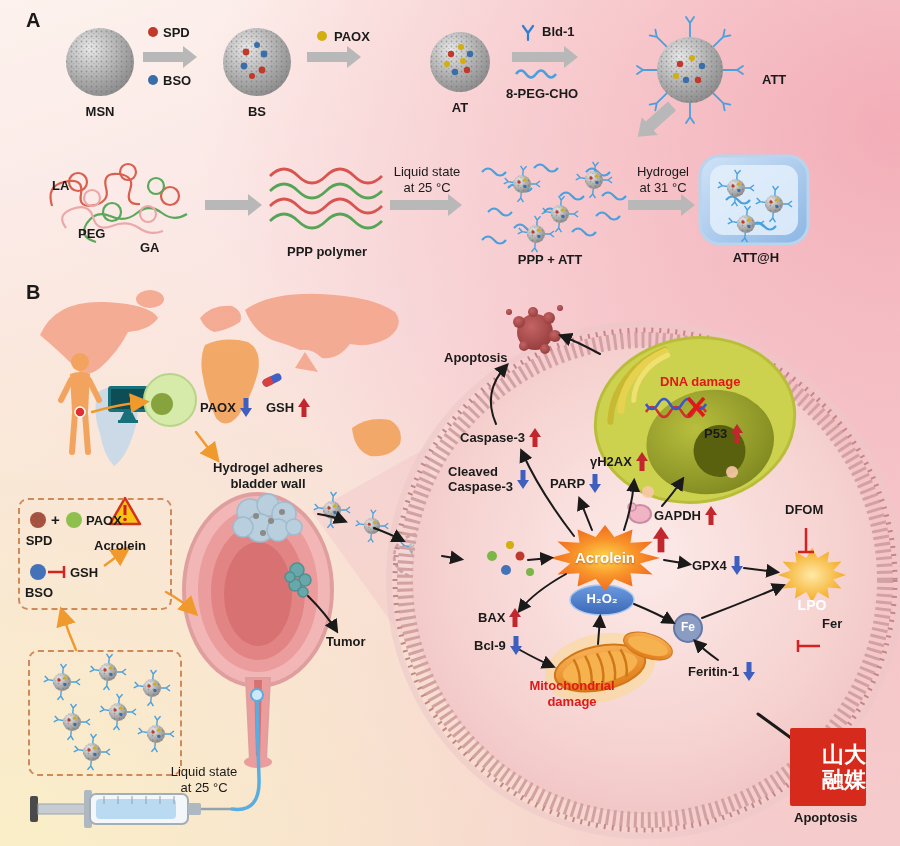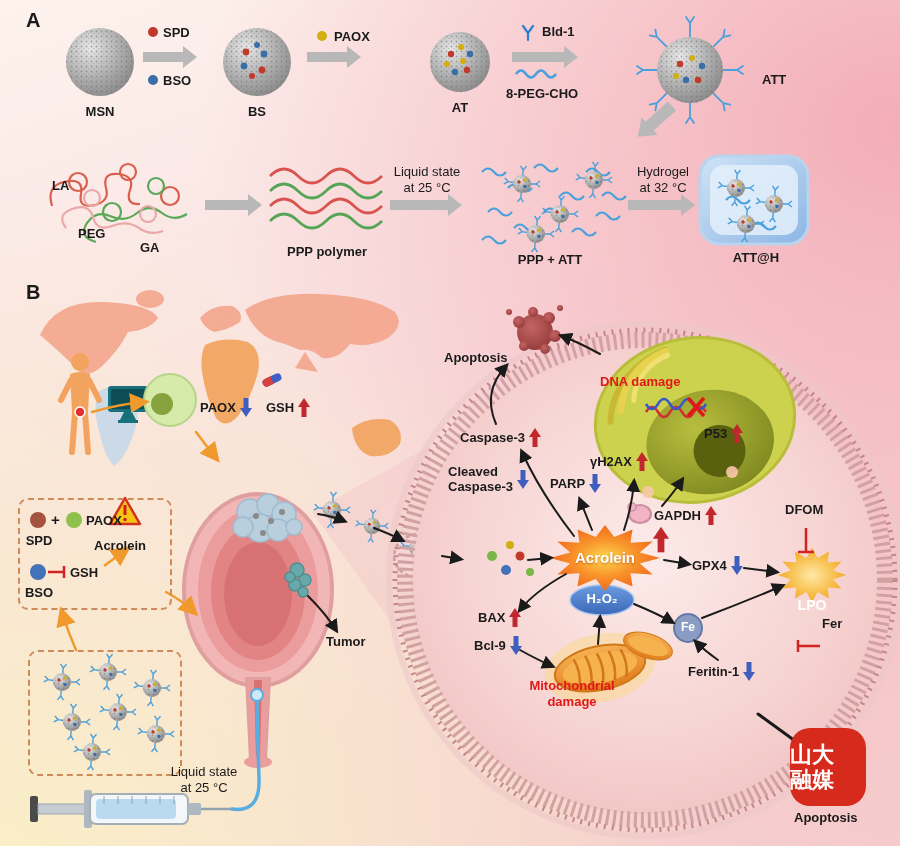--- a/index.html
+++ b/index.html
@@ -21,22 +21,22 @@
   .up,.down{display:inline-block;width:12px;height:19px;position:relative;flex:0 0 auto}
   .up::before{content:"";position:absolute;left:50%;top:0;transform:translateX(-50%);
     border-left:6px solid transparent;border-right:6px solid transparent;border-bottom:9px solid var(--c)}
   .up::after{content:"";position:absolute;left:50%;top:8px;transform:translateX(-50%);width:5px;height:11px;background:var(--c)}
   .down::before{content:"";position:absolute;left:50%;bottom:0;transform:translateX(-50%);
     border-left:6px solid transparent;border-right:6px solid transparent;border-top:9px solid var(--c)}
   .down::after{content:"";position:absolute;left:50%;bottom:8px;transform:translateX(-50%);width:5px;height:11px;background:var(--c)}
   .red{--c:#c1272d}.blue{--c:#3f5fbf}
   .lg{transform:scale(1.35)}
   .dash-box{position:absolute;border:2px dashed #cf8a5a;border-radius:10px}
-  .logo{position:absolute;left:790px;top:728px;width:76px;height:78px;background:#d62a1c;border-radius:20px;
-    display:flex;flex-direction:column;align-items:flex-start;justify-content:center;color:#fff;
+  .logo{position:absolute;left:790px;top:728px;width:76px;height:78px;background:#d62a1c;border-radius:2px;
+    display:flex;flex-direction:column;align-items:flex-end;justify-content:center;color:#fff;
     font-weight:700;font-size:22px;line-height:1.15}
 </style>
 </head>
 <body>
 
 <div class="canvas">
 
   
   <svg class="abs" style="left:0;top:0" width="900" height="278" viewBox="0 0 900 278">
     <defs>
@@ -469,33 +469,35 @@
   <div class="lbl" style="left:506px;top:86px">8-PEG-CHO</div>
   <div class="lbl" style="left:762px;top:72px">ATT</div>
   <div class="lbl" style="left:52px;top:178px">LA</div>
   <div class="lbl" style="left:78px;top:226px">PEG</div>
   <div class="lbl" style="left:140px;top:240px">GA</div>
   <div class="lbl ctr" style="left:282px;top:244px;width:90px">PPP polymer</div>
   <div class="lbl ctr n" style="left:386px;top:164px;width:82px">Liquid state
 at 25 °C</div>
   <div class="lbl ctr" style="left:505px;top:252px;width:90px">PPP + ATT</div>
   <div class="lbl ctr n" style="left:626px;top:164px;width:74px">Hydrogel
-at 32 °C</div>
+at 31 °C</div>
   <div class="lbl ctr" style="left:716px;top:250px;width:80px">ATT@H</div>
 
   <div class="lbl big" style="left:26px;top:280px">B</div>
 
   <div class="row" style="left:200px;top:398px">
     <span>PAOX</span>
     <span class="down blue"></span>
   </div>
   <div class="row" style="left:266px;top:398px">
     <span>GSH</span>
     <span class="up red"></span>
   </div>
+  <div class="lbl ctr" style="left:206px;top:460px;width:124px">Hydrogel adheres
+bladder wall</div>
 
   
   <div class="dash-box" style="left:18px;top:498px;width:150px;height:108px"></div>
   <div class="lbl" style="left:51px;top:511px;font-size:15px">+</div>
   <div class="lbl" style="left:86px;top:513px">PAOX</div>
   <div class="lbl ctr" style="left:20px;top:533px;width:38px">SPD</div>
   <div class="lbl" style="left:94px;top:538px">Acrolein</div>
   <div class="lbl ctr" style="left:20px;top:585px;width:38px">BSO</div>
   <div class="lbl" style="left:70px;top:565px">GSH</div>
 
@@ -513,21 +515,21 @@
   </div>
   <div class="row" style="left:448px;top:464px">
     <span style="white-space:pre-line">Cleaved
 Caspase-3</span>
     <span class="down blue"></span>
   </div>
   <div class="row" style="left:550px;top:474px">
     <span>PARP</span>
     <span class="down blue"></span>
   </div>
-  <div class="lbl red-t" style="left:600px;top:374px">DNA damage</div>
+  <div class="lbl red-t" style="left:660px;top:374px">DNA damage</div>
   <div class="row" style="left:704px;top:424px">
     <span>P53</span>
     <span class="up red"></span>
   </div>
   <div class="row" style="left:590px;top:452px">
     <span>γH2AX</span>
     <span class="up red"></span>
   </div>
   <div class="row" style="left:654px;top:506px">
     <span>GAPDH</span>

